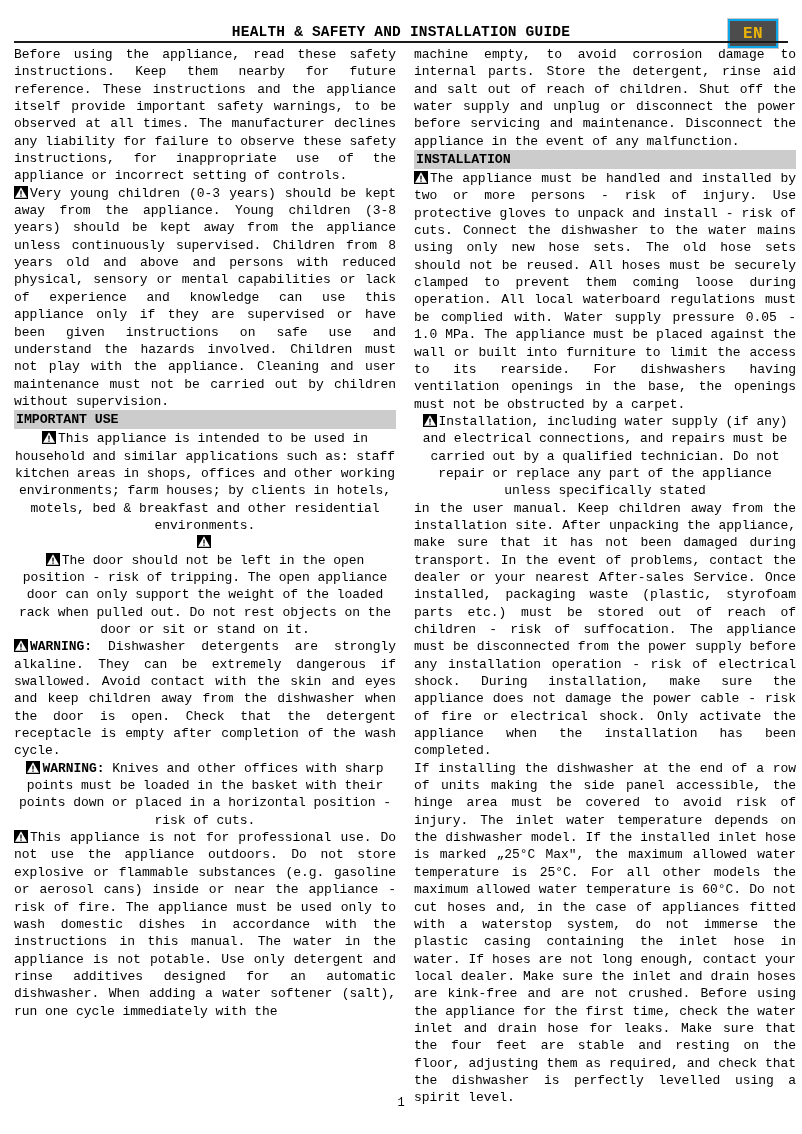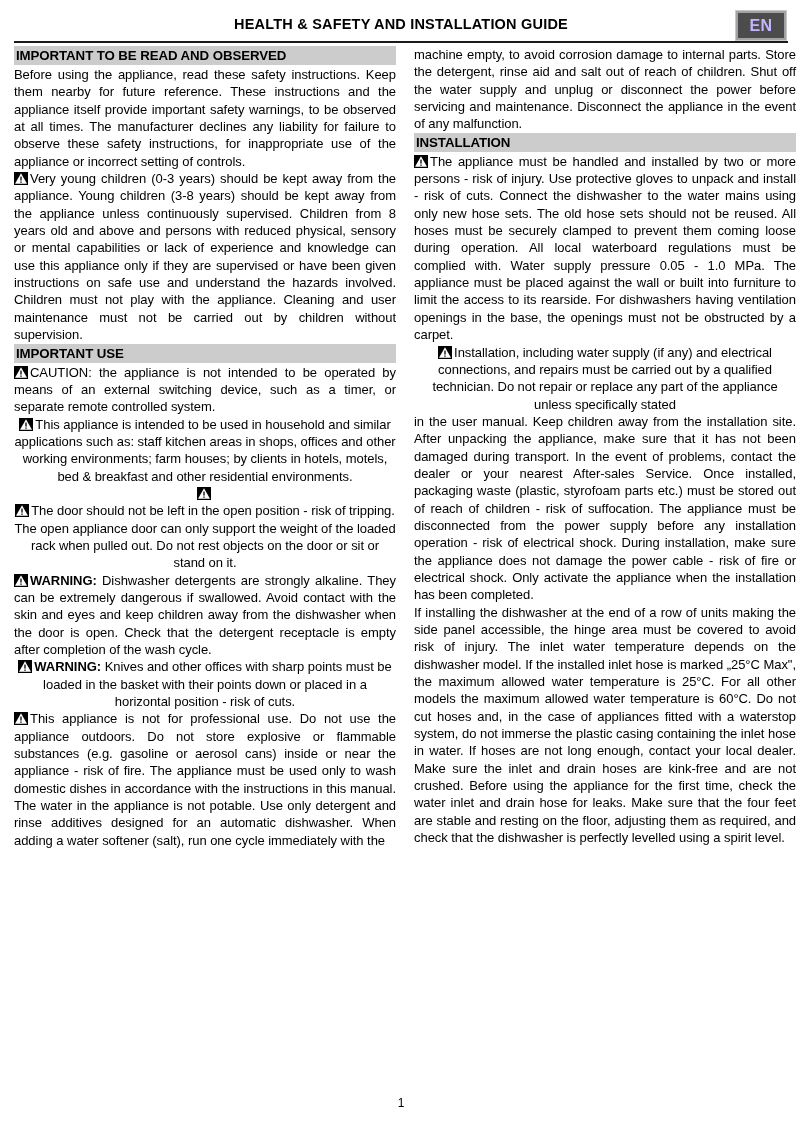--- a/index.html
+++ b/index.html
@@ -12,22 +12,23 @@
     height: 1134px;
     font-family: "Liberation Sans", sans-serif;
     color: #000000;
     position: relative;
     overflow: hidden;
   }
   .page {
     width: 802px;
     height: 1134px;
     box-sizing: border-box;
-    padding: 4px;
-    position: relative;
+    padding: 12px;
+    position: relative;
+    font-family: Liberation Mono, monospace;
   }
 
   
   .doc-header {
     position: relative;
     height: 40px;
     display: flex;
     align-items: center;
     justify-content: center;
   }
@@ -38,23 +39,23 @@
     text-align: center;
     white-space: nowrap;
   }
   .lang-badge {
     position: absolute;
     right: 12px;
     top: 7px;
     width: 46px;
     height: 25px;
     background: #4c4c4c;
-    border: 2px solid #a3a3a3;
+    border: 2px solid #0ea5e9;
     box-shadow: 0 0 0 1px #c9c9c9;
-    color: #c4b5fd;
+    color: #eab308;
     font-size: 16px;
     font-weight: bold;
     display: flex;
     align-items: center;
     justify-content: center;
     letter-spacing: 0.5px;
   }
   .header-rule {
     position: absolute;
     left: 14px;
@@ -131,37 +132,31 @@
   <div class="doc-header">
     <div class="doc-title">HEALTH &amp; SAFETY AND INSTALLATION GUIDE</div>
     <div class="lang-badge">EN</div>
   </div>
   <div class="header-rule"></div>
 
   <div class="columns">
 
     <div class="col">
 
-      <div class="section-bar">IMPORTANT TO BE READ AND OBSERVED</div>
 
       <p class="body"><span>Before using the appliance, read these safety instructions. Keep them nearby for future reference. These instructions and the appliance itself provide important safety warnings, to be observed at all times. The manufacturer declines any liability for failure to observe these safety instructions, for inappropriate use of the appliance or incorrect setting of controls.</span></p>
 
       <p class="body"><span class="warn"><svg width="14" height="13" viewBox="0 0 14 13">
               <polygon points="7,1.3 13,11.7 1,11.7" fill="#ffffff"></polygon>
               <rect x="6.35" y="4.6" width="1.3" height="4" fill="#000000"></rect>
               <rect x="6.35" y="9.5" width="1.3" height="1.3" fill="#000000"></rect>
             </svg></span><span>Very young children (0-3 years) should be kept away from the appliance. Young children (3-8 years) should be kept away from the appliance unless continuously supervised. Children from 8 years old and above and persons with reduced physical, sensory or mental capabilities or lack of experience and knowledge can use this appliance only if they are supervised or have been given instructions on safe use and understand the hazards involved. Children must not play with the appliance. Cleaning and user maintenance must not be carried out by children without supervision.</span></p>
 
       <div class="section-bar">IMPORTANT USE</div>
 
-      <p class="body"><span class="warn"><svg width="14" height="13" viewBox="0 0 14 13">
-              <polygon points="7,1.3 13,11.7 1,11.7" fill="#ffffff"></polygon>
-              <rect x="6.35" y="4.6" width="1.3" height="4" fill="#000000"></rect>
-              <rect x="6.35" y="9.5" width="1.3" height="1.3" fill="#000000"></rect>
-            </svg></span><span>CAUTION: the appliance is not intended to be operated by means of an external switching device, such as a timer, or separate remote controlled system.</span></p>
 
       <p class="body nojust"><span class="warn"><svg width="14" height="13" viewBox="0 0 14 13">
               <polygon points="7,1.3 13,11.7 1,11.7" fill="#ffffff"></polygon>
               <rect x="6.35" y="4.6" width="1.3" height="4" fill="#000000"></rect>
               <rect x="6.35" y="9.5" width="1.3" height="1.3" fill="#000000"></rect>
             </svg></span><span>This appliance is intended to be used in household and similar applications such as: staff kitchen areas in shops, offices and other working environments; farm houses; by clients in hotels, motels, bed &amp; breakfast and other residential environments.</span></p>
 
       <p class="body nojust"><span class="warn"><svg width="14" height="13" viewBox="0 0 14 13">
               <polygon points="7,1.3 13,11.7 1,11.7" fill="#ffffff"></polygon>
               <rect x="6.35" y="4.6" width="1.3" height="4" fill="#000000"></rect>

